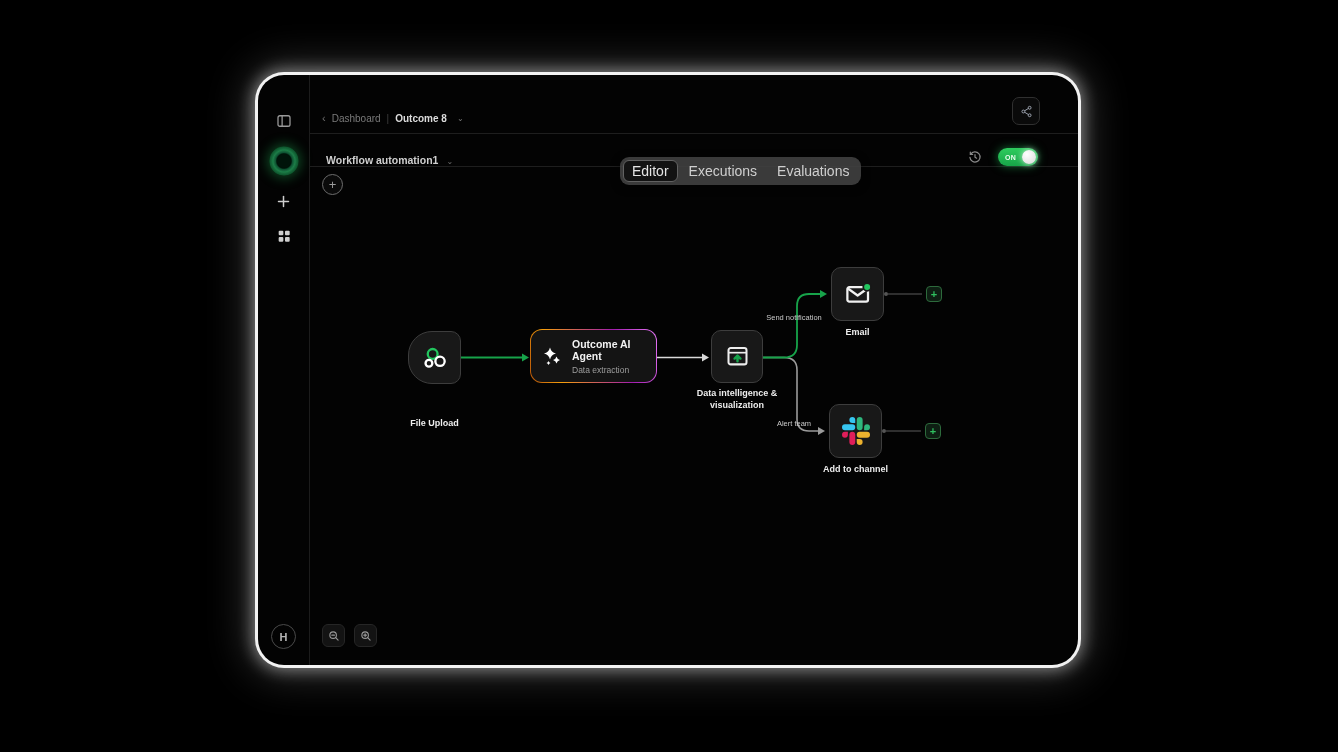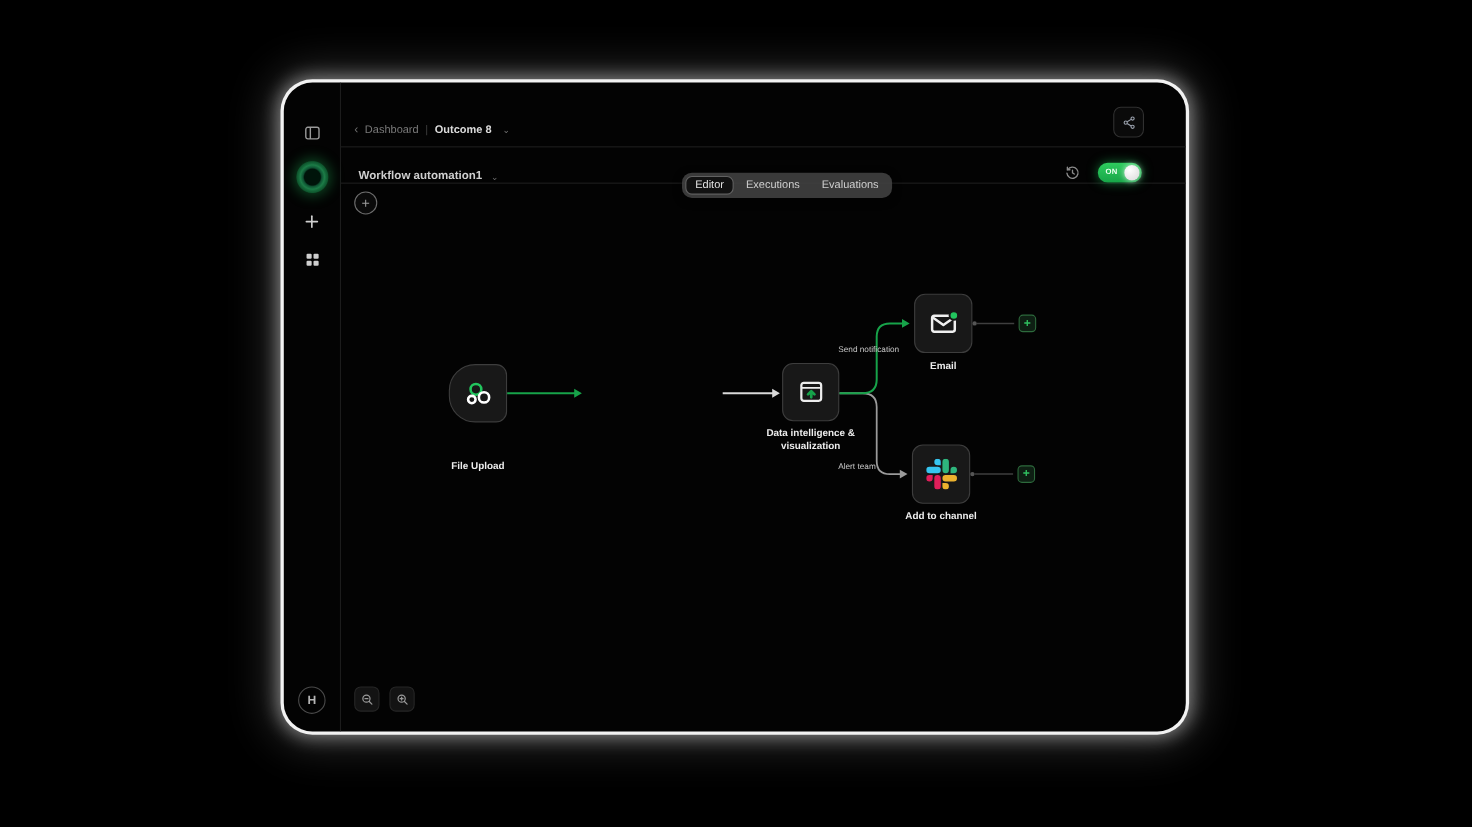--- a/index.html
+++ b/index.html
@@ -58,36 +58,36 @@
   .toggle { width:40px; height:18px; border-radius:9px; background:linear-gradient(#2ecc5e,#17a548);
     position:relative; cursor:pointer; box-shadow:0 0 10px rgba(34,197,94,.55); }
   .toggle-label { position:absolute; left:7px; top:50%; transform:translateY(-50%);
     font-size:7px; font-weight:bold; color:#eafff0; letter-spacing:.3px; }
   .toggle-knob { position:absolute; right:2px; top:2px; width:14px; height:14px; border-radius:50%;
     background:radial-gradient(circle at 35% 30%, #ffffff, #d9d9d9); box-shadow:0 0 6px rgba(255,255,255,.8); }
 
   
   .view-tabs { position:absolute; left:310px; top:82px; z-index:5; display:flex; gap:2px;
     background:rgba(66,66,66,.88); border-radius:9px; padding:3px; box-shadow:0 2px 8px rgba(0,0,0,.5); }
-  .view-tab { font-size:10px; color:#cfcfcf; padding:3px 9px; border-radius:6px; cursor:pointer; white-space:nowrap; }
+  .view-tab { font-size:14px; color:#cfcfcf; padding:3px 9px; border-radius:6px; cursor:pointer; white-space:nowrap; }
   .view-tab.active { background:rgba(12,12,12,.85); border:1px solid #616161; padding:2px 8px; color:#e4e4e4; }
 
   
   .canvas { flex:1; position:relative; }
   .edges { position:absolute; inset:0; }
 
   .add-node-btn { position:absolute; left:12px; top:7px; width:21px; height:21px; border-radius:50%;
     border:1.5px solid #6d6d6d; color:#9d9d9d; font-size:13px; display:flex; align-items:center;
     justify-content:center; cursor:pointer; background:#0a0a0a; }
 
   .node { position:absolute; background:#181818; border:1.5px solid #3d3d3d; border-radius:10px;
     display:flex; align-items:center; justify-content:center; cursor:pointer; }
   .node-label { position:absolute; text-align:center; color:#ededed; font-size:9px; font-weight:bold;
     line-height:1.3; }
-  .edge-label { position:absolute; text-align:left; color:#c9c9c9; font-size:7.5px; line-height:1.4; }
+  .edge-label { position:absolute; text-align:center; color:#c9c9c9; font-size:7.5px; line-height:1.4; }
 
   .node-file { left:98px; top:164px; width:53px; height:53px; border-radius:24px 10px 10px 24px; }
   .node-agent { left:220px; top:162px; width:127px; height:54px; border-radius:12px;
     border:1.5px solid transparent;
     background: linear-gradient(#141414,#141414) padding-box,
       linear-gradient(70deg, #b45309 0%, #f59e0b 22%, #a21caf 70%, #e879f9 100%) border-box;
     display:flex; align-items:center; justify-content:flex-start; padding:0 10px; gap:9px; }
   .agent-title { color:#f2f2f2; font-size:10.5px; font-weight:bold; }
   .agent-sub { color:#9d9d9d; font-size:8.5px; margin-top:3px; }
   .node-data { left:401px; top:163px; width:52px; height:53px; }
@@ -207,20 +207,31 @@
 
         <div class="node node-file">
           <svg width="28" height="28" viewBox="0 0 24 24" fill="none" stroke-width="2" stroke-linecap="round">
             <circle cx="10" cy="8.5" r="4.2" stroke="#22c55e"></circle>
             <circle cx="6.8" cy="16.5" r="2.9" stroke="#ffffff"></circle>
             <circle cx="16.3" cy="14.8" r="4.0" stroke="#ffffff"></circle>
           </svg>
         </div>
         <div class="node-label" style="left:74px; top:223px; width:101px;margin-top:28px;">File Upload</div>
 
+        <div class="node node-agent">
+          <svg width="27" height="27" viewBox="0 0 22 22" fill="#ffffff">
+            <path d="M9 2 Q10.2 6.8 15 8 Q10.2 9.2 9 14 Q7.8 9.2 3 8 Q7.8 6.8 9 2 Z"></path>
+            <path d="M15.5 11 Q16.2 13.8 19 14.5 Q16.2 15.2 15.5 18 Q14.8 15.2 12 14.5 Q14.8 13.8 15.5 11 Z"></path>
+            <path d="M7.5 15.5 Q7.9 17.1 9.5 17.5 Q7.9 17.9 7.5 19.5 Q7.1 17.9 5.5 17.5 Q7.1 17.1 7.5 15.5 Z"></path>
+          </svg>
+          <div>
+            <div class="agent-title">Outcome AI Agent</div>
+            <div class="agent-sub">Data extraction</div>
+          </div>
+        </div>
 
         <div class="node node-data">
           <svg width="27" height="27" viewBox="0 0 24 24" fill="none">
             <rect x="4" y="4.5" width="16" height="14.5" rx="2" stroke="#ededed" stroke-width="1.8"></rect>
             <line x1="4" y1="8.6" x2="20" y2="8.6" stroke="#ededed" stroke-width="1.5"></line>
             <path d="M12 16.2 V 11.6 M 9.4 13.8 L 12 11.2 L 14.6 13.8" stroke="#16a34a" stroke-width="2.2" stroke-linecap="round" stroke-linejoin="round"></path>
           </svg>
         </div>
         <div class="node-label" style="left:372px; top:221px; width:110px;">Data intelligence &amp; visualization</div>
 

